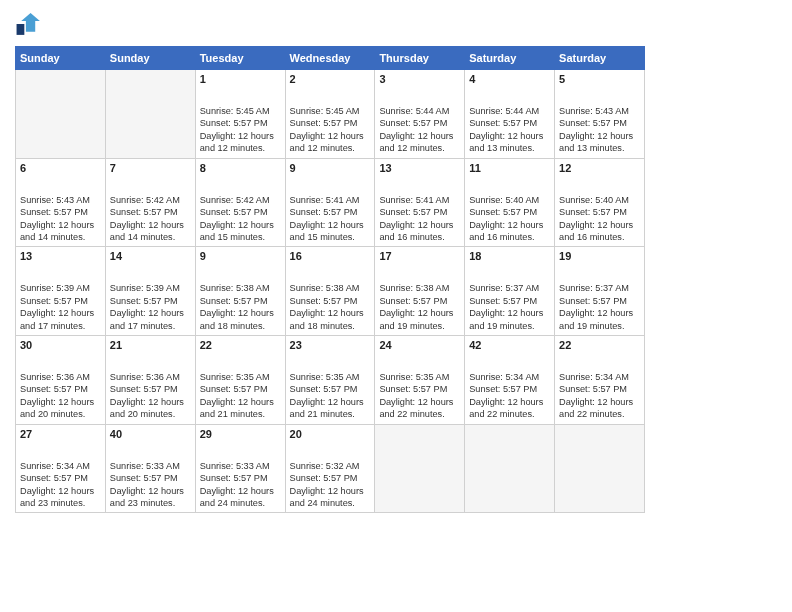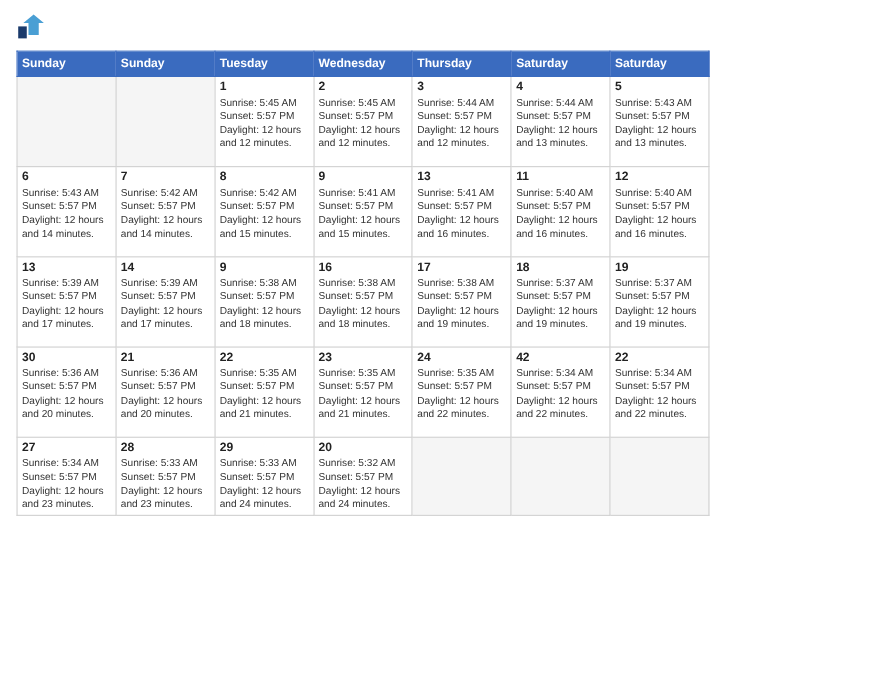--- a/index.html
+++ b/index.html
@@ -80,20 +80,21 @@
     .day-number {
       font-size: 11px;
       font-weight: bold;
       color: #222;
       margin-bottom: 2px;
     }
     .day-info {
       color: #333;
       font-size: 9.2px;
       line-height: 1.35;
+      margin-top: 20px;
     }
     tr:last-child td {
       height: 70px;
     }
   </style>
 </head>
 <body>
 
 <div class="page">
   <div class="header">
@@ -321,21 +322,21 @@
         </tr>
         <tr>
           <td>
             <div class="day-number">27</div>
             <div class="day-info" style="white-space: pre-line;">Sunrise: 5:34 AM
 Sunset: 5:57 PM
 Daylight: 12 hours
 and 23 minutes.</div>
           </td>
           <td>
-            <div class="day-number">28</div>
+            <div class="day-number">40</div>
             <div class="day-info" style="white-space: pre-line;">Sunrise: 5:33 AM
 Sunset: 5:57 PM
 Daylight: 12 hours
 and 23 minutes.</div>
           </td>
           <td>
             <div class="day-number">29</div>
             <div class="day-info" style="white-space: pre-line;">Sunrise: 5:33 AM
 Sunset: 5:57 PM
 Daylight: 12 hours

